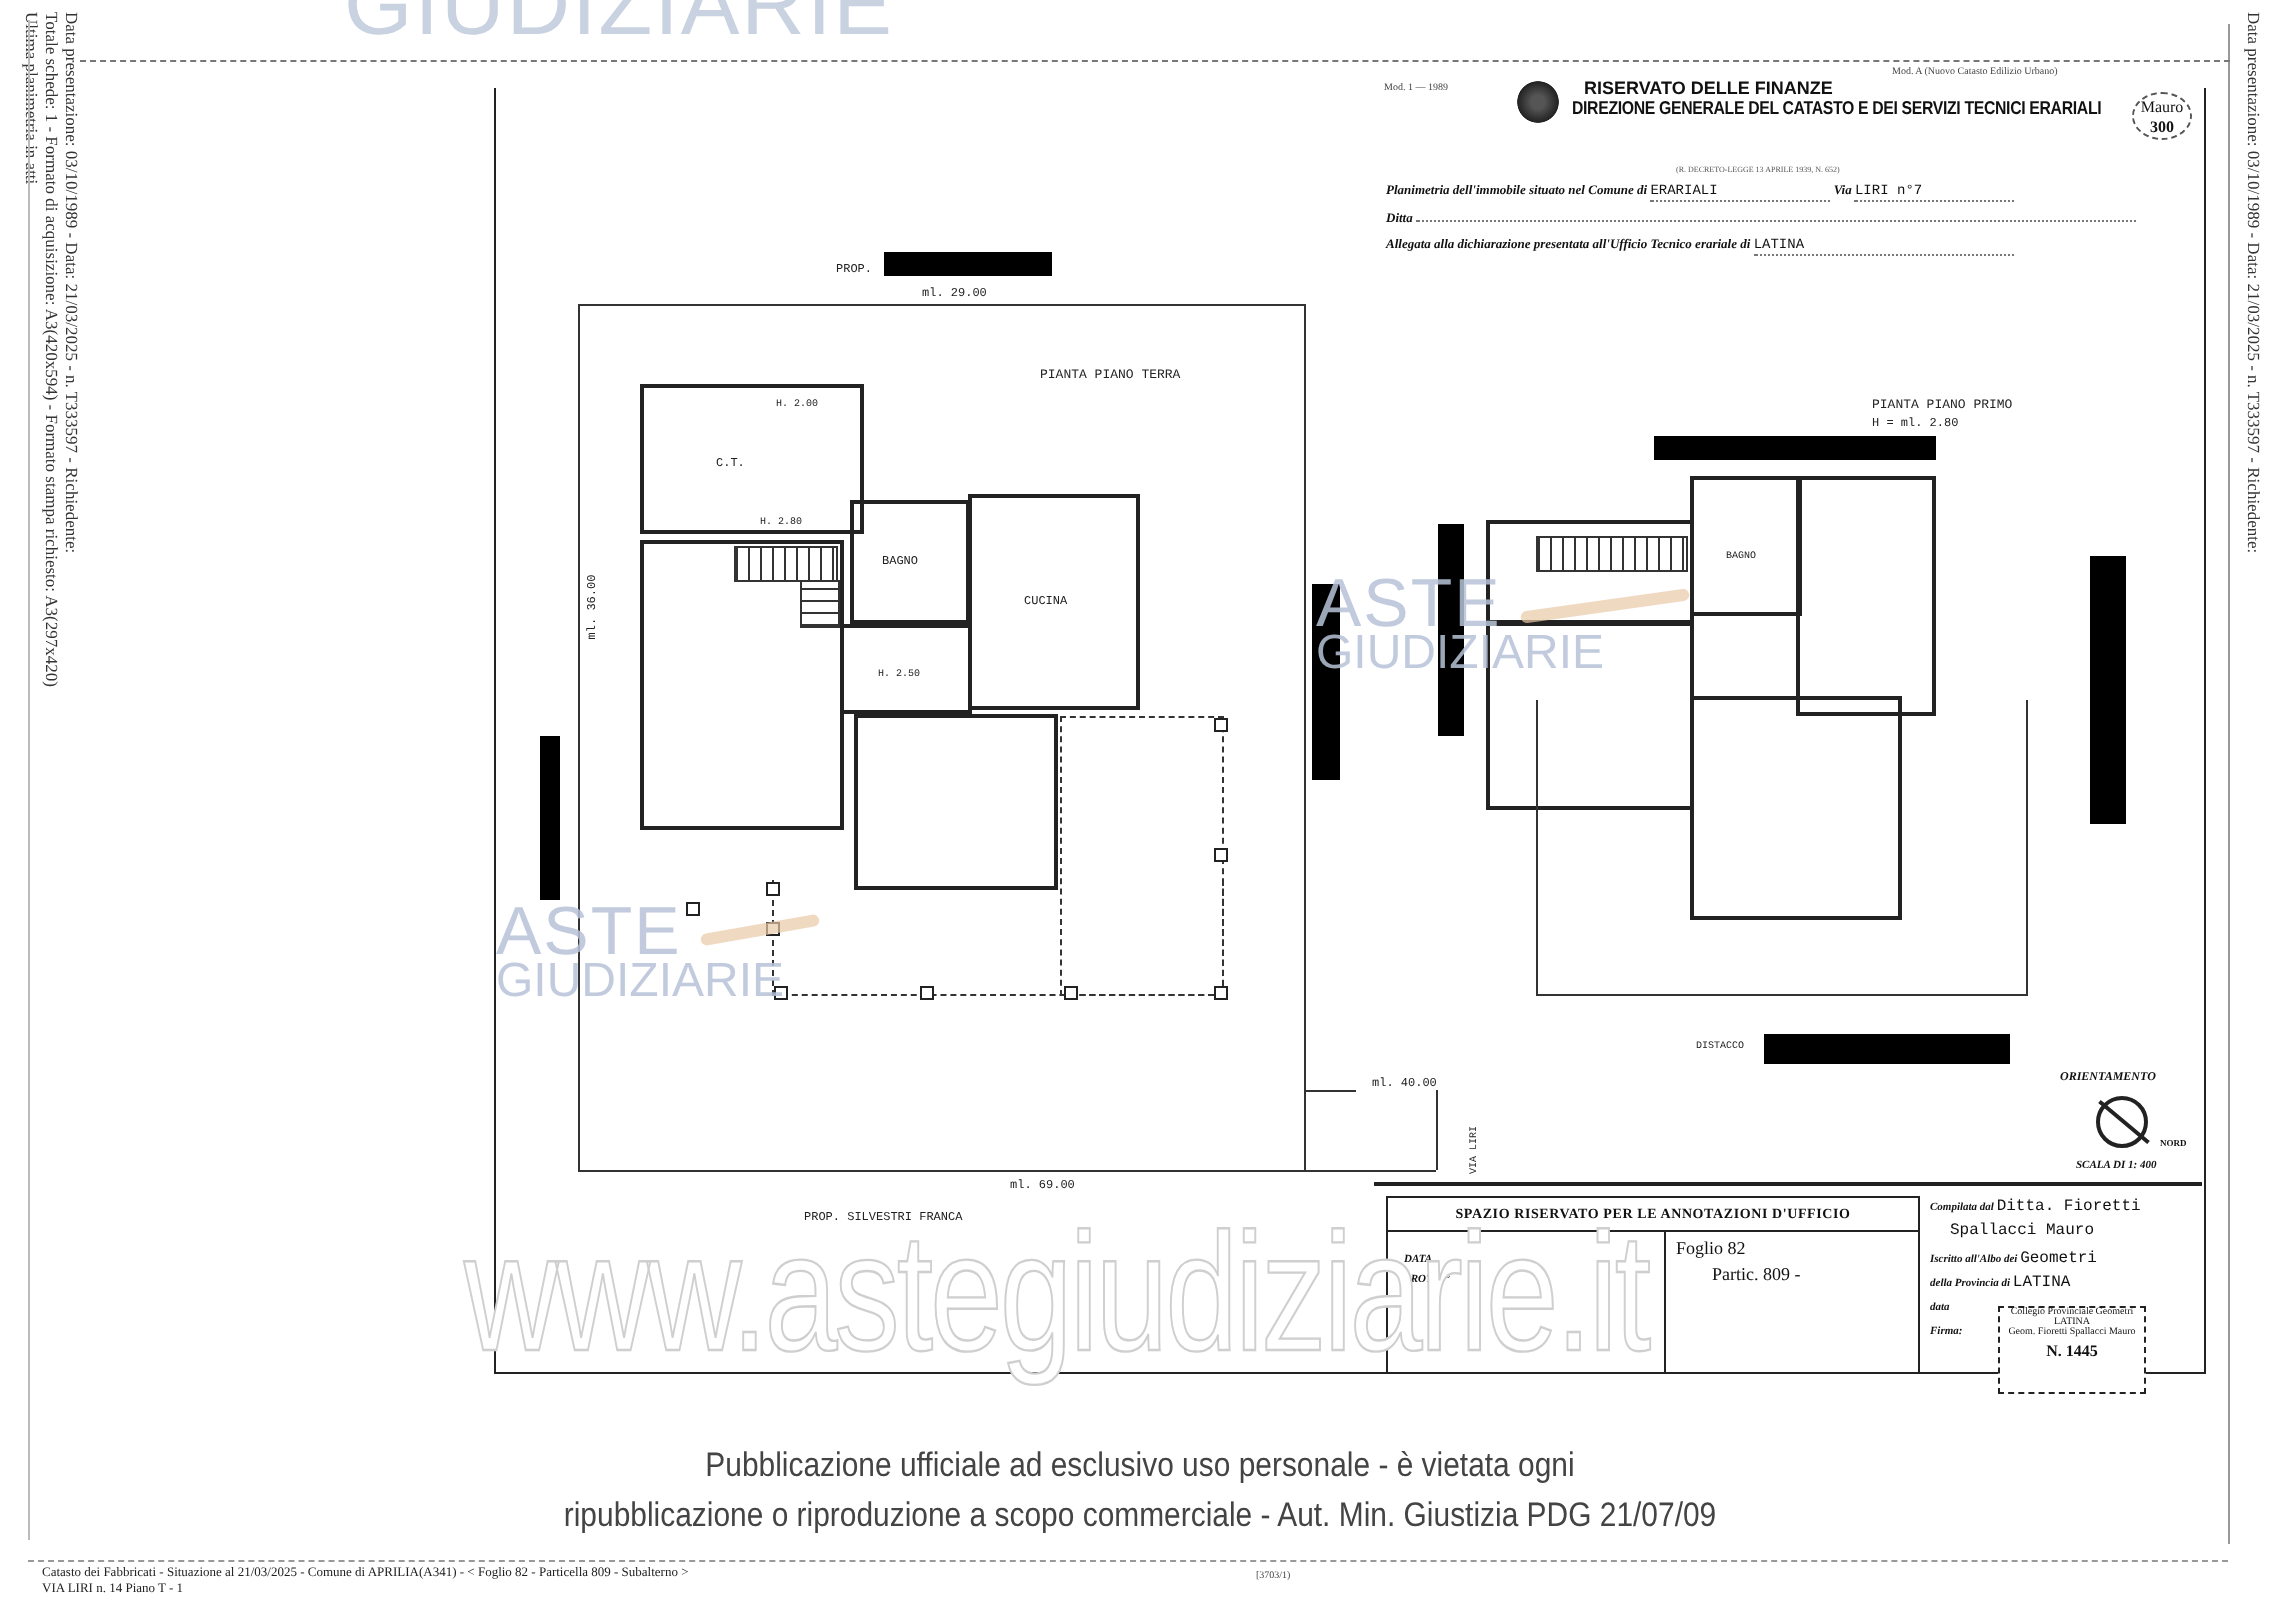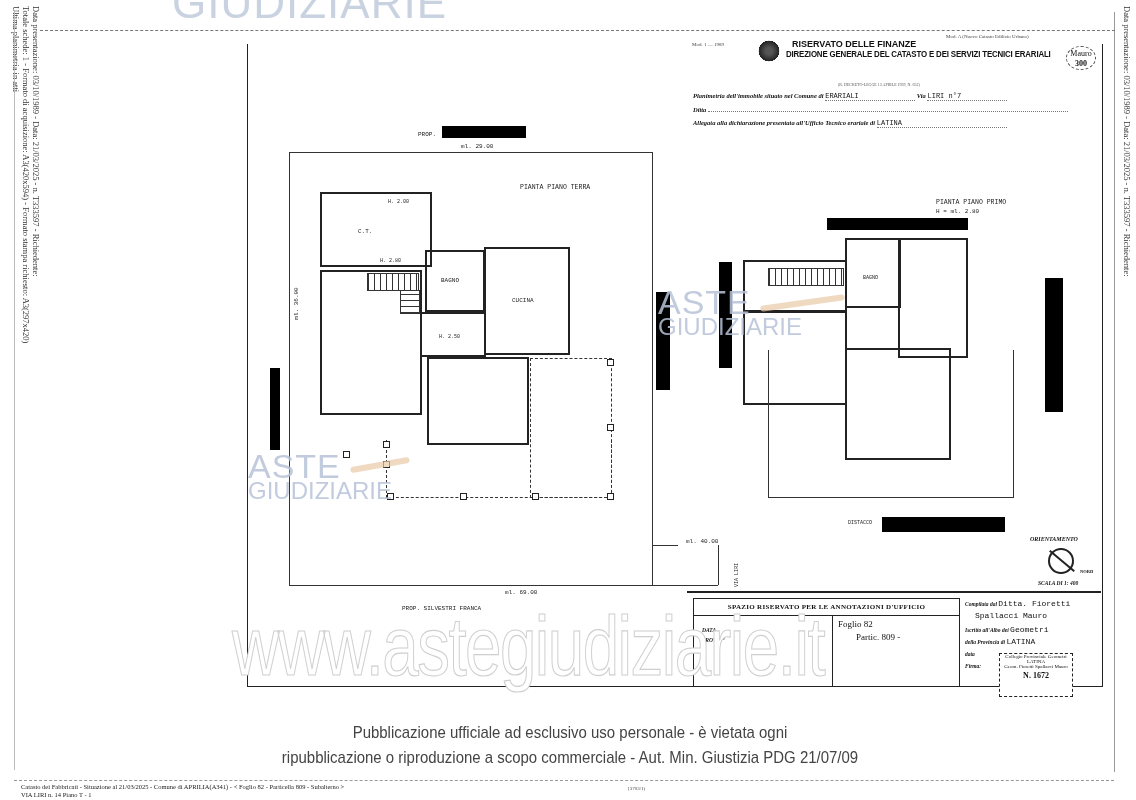--- a/index.html
+++ b/index.html
@@ -193,21 +193,21 @@
     <div style="top:12px;left:10px;" class="hw">Spallacci Mauro</div>
     <div style="top:26px;"><span>Iscritto all'Albo dei</span> <span class="hw">Geometri</span></div>
     <div style="top:38px;"><span>della Provincia di</span> <span class="hw">LATINA</span></div>
     <div style="top:52px;">data</div>
     <div style="top:64px;">Firma:</div>
   </div>
   <div class="stamp">
     <div>Collegio Provinciale Geometri</div>
     <div>LATINA</div>
     <div>Geom. Fioretti Spallacci Mauro</div>
-    <div class="n">N. 1672</div>
+    <div class="n">N. 1445</div>
   </div>
 </div>
 
 <div class="bigwm">www.astegiudiziarie.it</div>
 
 <div class="notice">
   <div>Pubblicazione ufficiale ad esclusivo uso personale - è vietata ogni</div>
   <div>ripubblicazione o riproduzione a scopo commerciale - Aut. Min. Giustizia PDG 21/07/09</div>
 </div>
 

